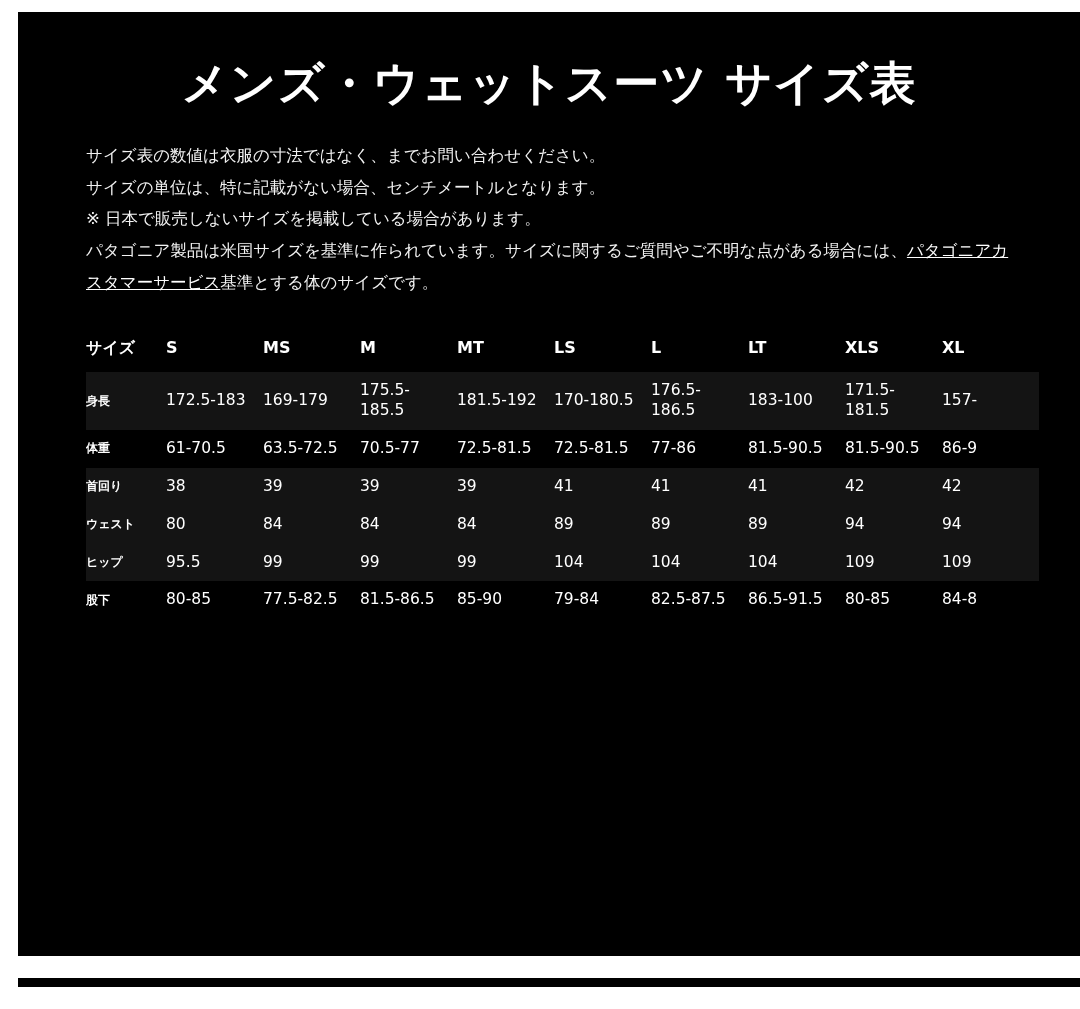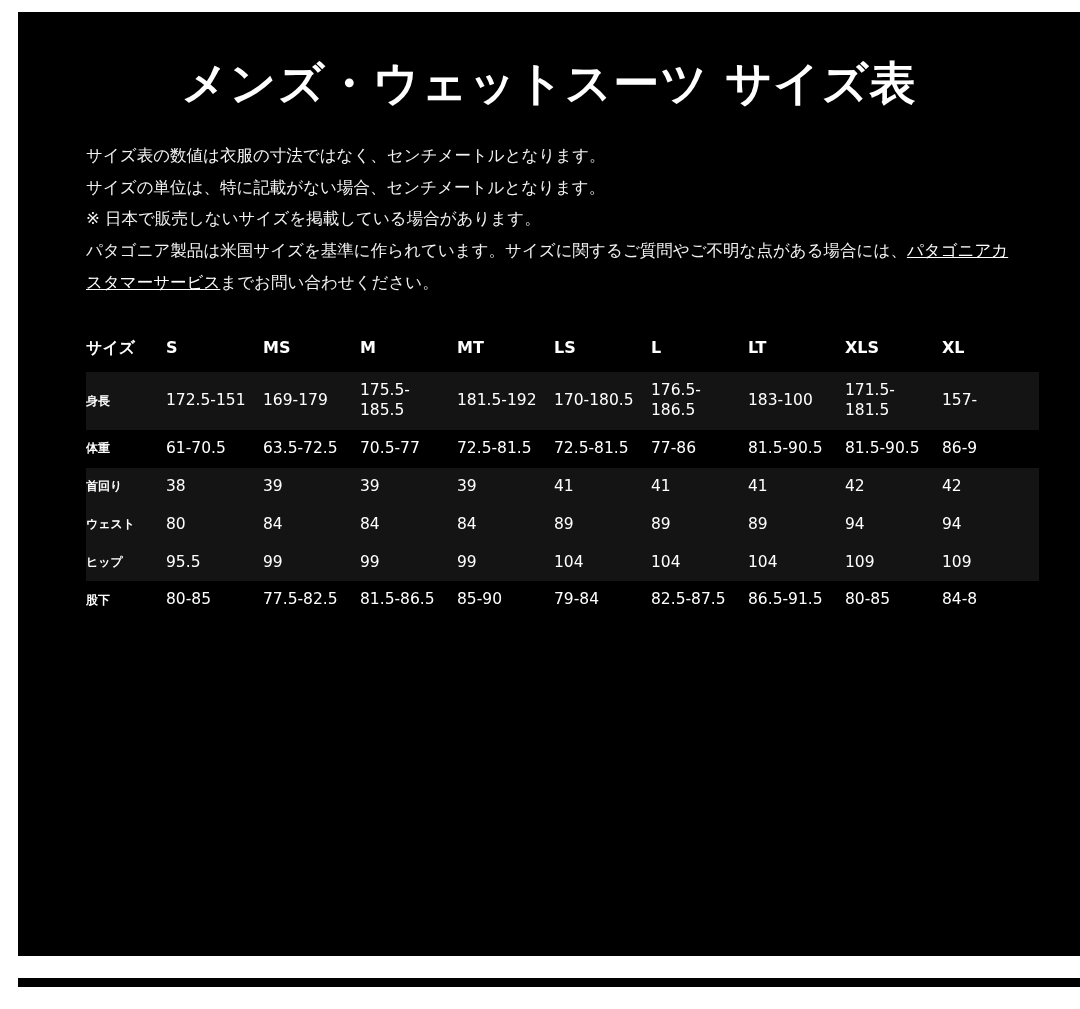--- a/index.html
+++ b/index.html
@@ -112,24 +112,24 @@
 </style>
 </head>
 <body>
 
 <div class="page">
   <div class="panel">
 
     <h1 class="title">メンズ・ウェットスーツ サイズ表</h1>
 
     <div class="intro">
-      <p>サイズ表の数値は衣服の寸法ではなく、センチメートルとなります。</p>
+      <p>サイズ表の数値は衣服の寸法ではなく、までお問い合わせください。</p>
       <p>サイズの単位は、特に記載がない場合、センチメートルとなります。</p>
       <p>※ 日本で販売しないサイズを掲載している場合があります。</p>
-      <p class="wrap"><span>パタゴニア製品は米国サイズを基準に作られています。サイズに関するご質問やご不明な点がある場合には、</span><a href="#">パタゴニアカスタマーサービス</a><span>までお問い合わせください。</span></p>
+      <p class="wrap"><span>パタゴニア製品は米国サイズを基準に作られています。サイズに関するご質問やご不明な点がある場合には、</span><a href="#">パタゴニアカスタマーサービス</a><span>基準とする体のサイズです。</span></p>
     </div>
 
     <div class="table-wrap">
       <table class="size-table">
         <colgroup>
           <col class="c-label">
           <col class="c-val">
             <col class="c-val">
             <col class="c-val">
             <col class="c-val">
@@ -150,21 +150,21 @@
             <th>L</th>
             <th>LT</th>
             <th>XLS</th>
             <th>XL</th>
           </tr>
         </thead>
         <tbody>
 
           <tr class="shade row-h-2">
             <th>身長</th>
-            <td>172.5-151</td>
+            <td>172.5-183</td>
             <td>169-179</td>
             <td>175.5-185.5</td>
             <td>181.5-192</td>
             <td>170-180.5</td>
             <td>176.5-186.5</td>
             <td>183-100</td>
             <td>171.5-181.5</td>
             <td>157-</td>
           </tr>
 

